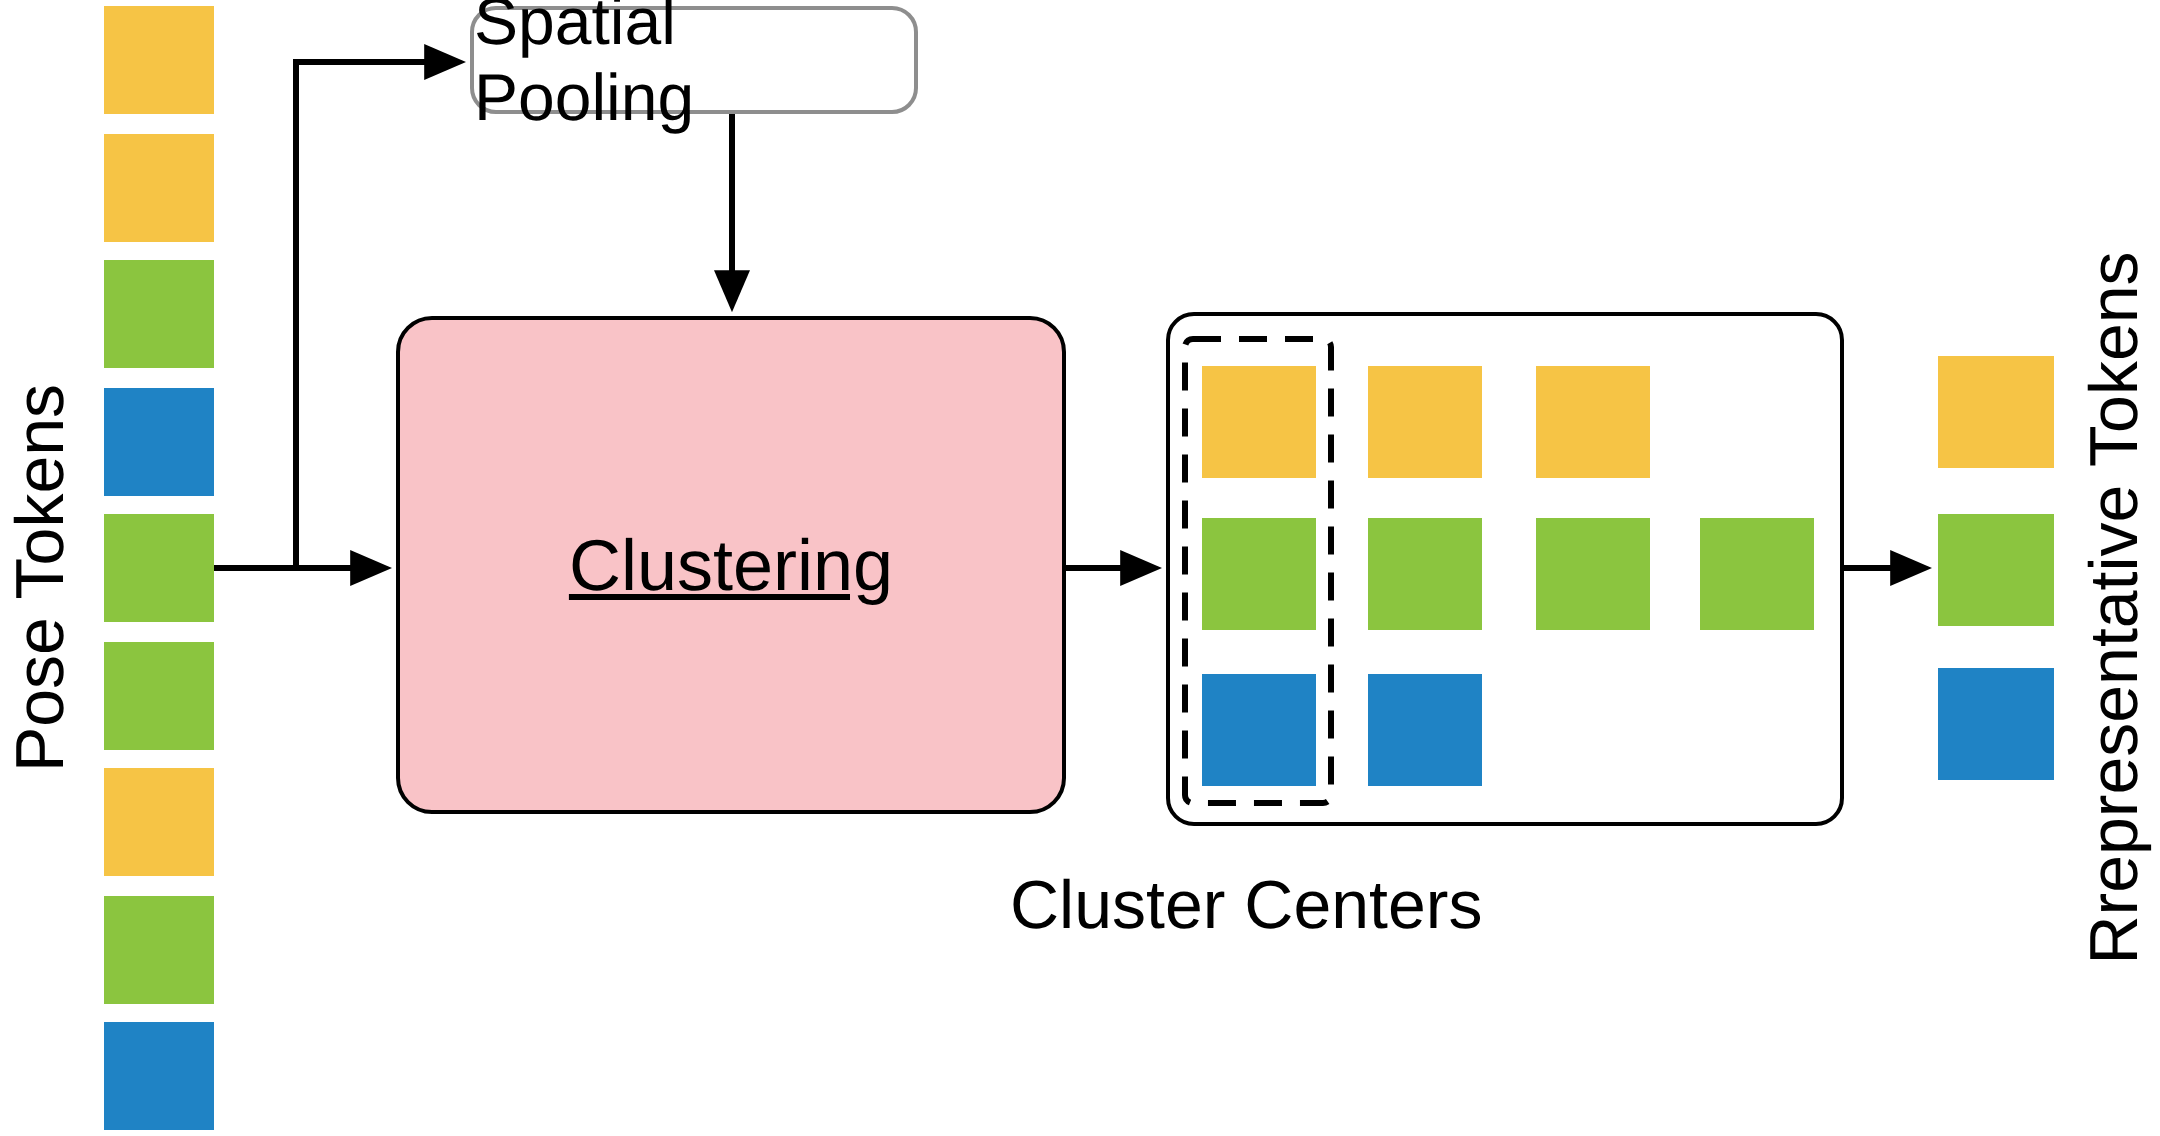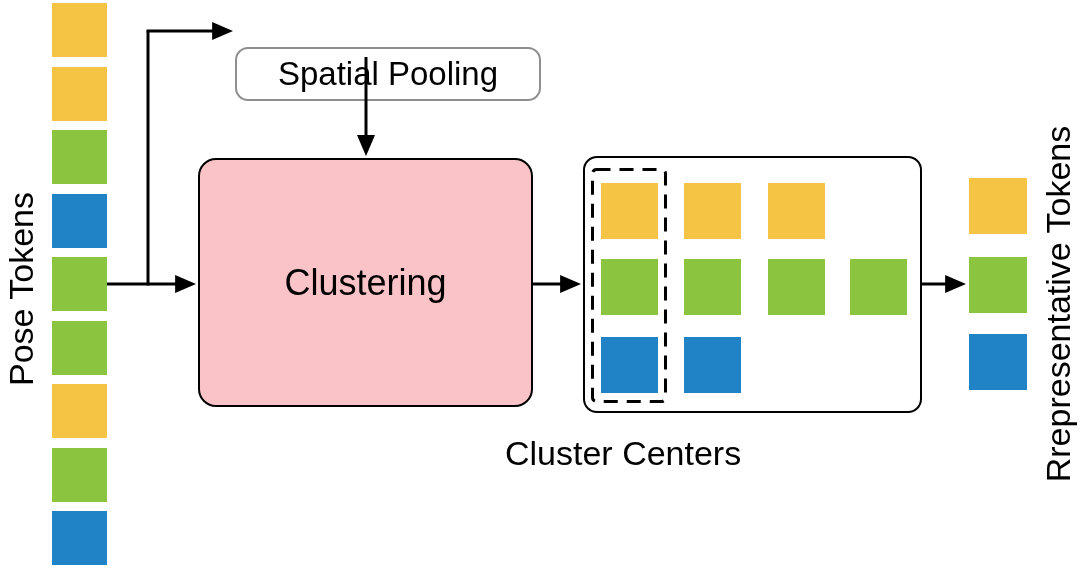--- a/index.html
+++ b/index.html
@@ -6,22 +6,22 @@
   .canvas {
     position:relative; width:1080px; height:568px; background:#ffffff;
     font-family:"Liberation Sans", sans-serif; overflow:hidden; color:#000;
   }
   .box {
     position:absolute; box-sizing:border-box;
     display:flex; align-items:center; justify-content:center;
     background:#ffffff;
   }
   .spatial {
-    left:235px; top:3px; width:306px; height:54px;
-    border:2.5px solid #8E8E8E; border-radius:13px; font-size:33px;margin-top:44px;
+    left:235px; top:3px; width:224px; height:54px;
+    border:2.5px solid #8E8E8E; border-radius:13px; font-size:33px;
   }
   .clustering {
     left:198px; top:158px; width:335px; height:249px;
     border:2.5px solid #000; border-radius:18px; font-size:36px;
   }
   .centers {
     left:583px; top:156px; width:339px; height:257px;
     border:2.5px solid #000; border-radius:14px;
   }
   .grid { position:absolute; left:0; top:0; width:100%; height:100%; }
@@ -57,21 +57,21 @@
       <div class="square" style="left: 0px; top: 318px; width: 55px; height: 54px; background: rgb(139, 197, 63);"></div>
       <div class="square" style="left: 0px; top: 381px; width: 55px; height: 54px; background: rgb(246, 196, 69);"></div>
       <div class="square" style="left: 0px; top: 445px; width: 55px; height: 54px; background: rgb(139, 197, 63);"></div>
       <div class="square" style="left: 0px; top: 508px; width: 55px; height: 54px; background: rgb(31, 131, 197);"></div>
     </div>
 
   <div class="box spatial" style="border-color: rgb(142, 142, 142);">
     <span>Spatial Pooling</span>
   </div>
 
-  <div class="box clustering" style="background: rgb(249, 195, 199);">
+  <div class="box clustering" style="background: rgb(249, 195, 199); text-decoration: underline;">
     <span>Clustering</span>
   </div>
 
   <div class="box centers">
     <div class="grid">
         <div class="square" style="left: 16px; top: 25px; width: 57px; height: 56px; background: rgb(246, 196, 69);"></div>
         <div class="square" style="left: 99px; top: 25px; width: 57px; height: 56px; background: rgb(246, 196, 69);"></div>
         <div class="square" style="left: 183px; top: 25px; width: 57px; height: 56px; background: rgb(246, 196, 69);"></div>
         <div class="square" style="left: 16px; top: 101px; width: 57px; height: 56px; background: rgb(139, 197, 63);"></div>
         <div class="square" style="left: 99px; top: 101px; width: 57px; height: 56px; background: rgb(139, 197, 63);"></div>

